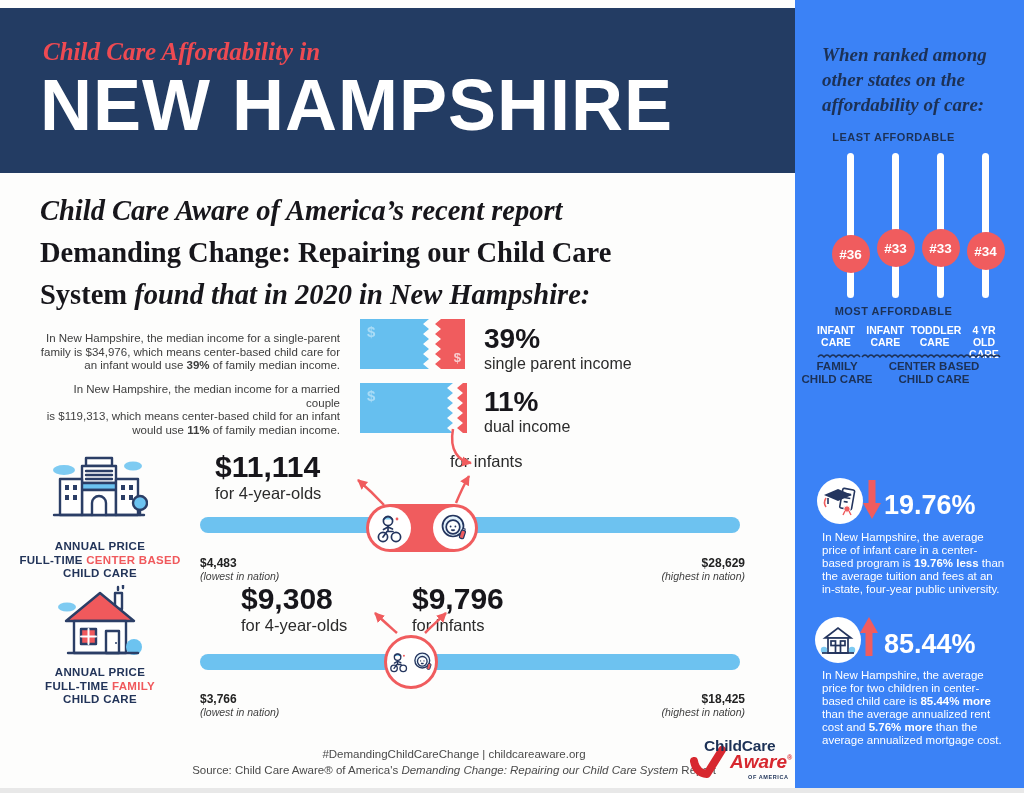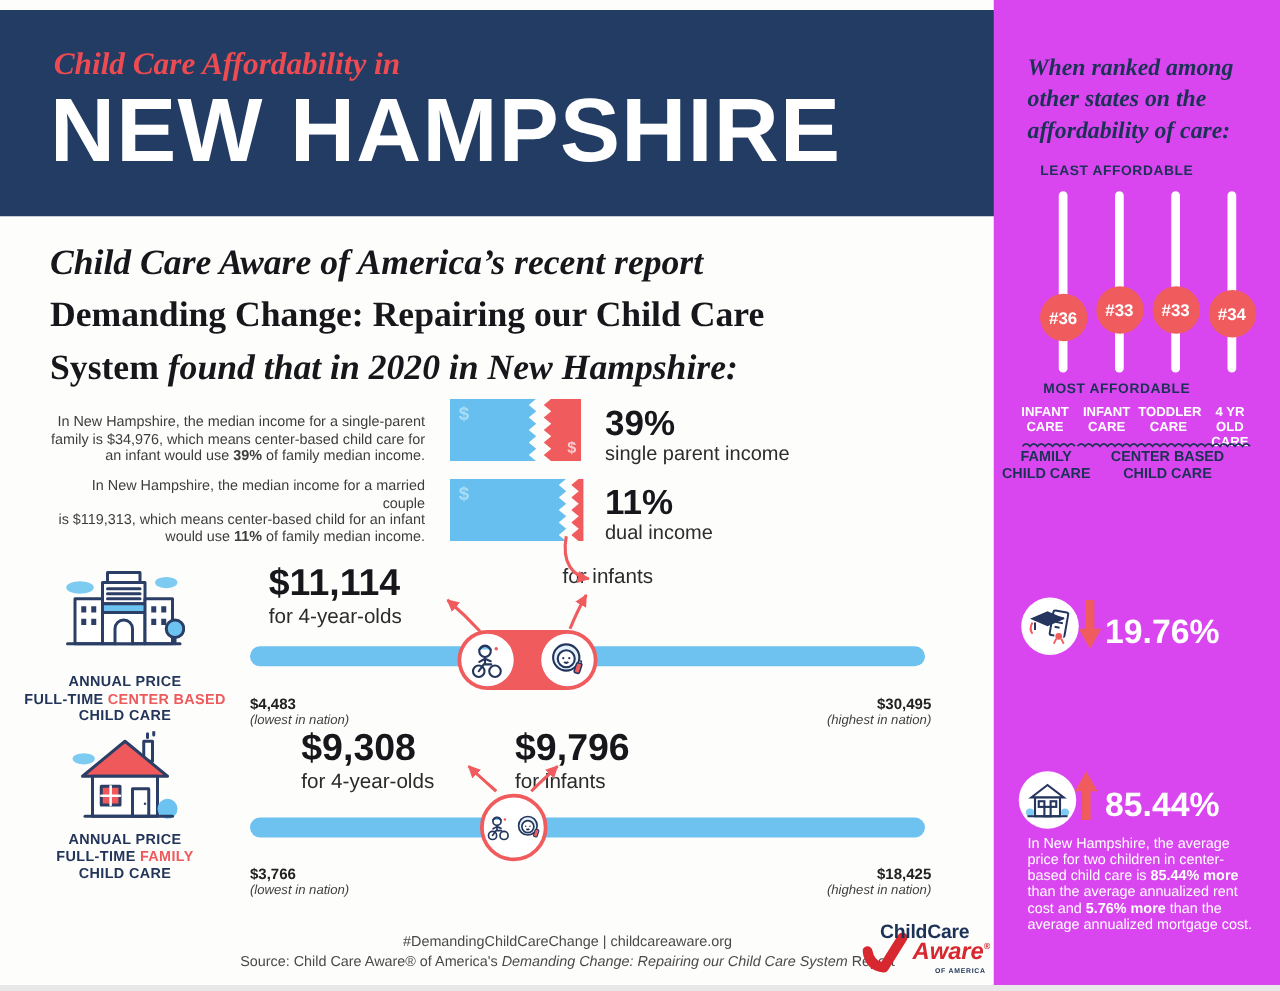--- a/index.html
+++ b/index.html
@@ -71,21 +71,21 @@
 
 .src{position:absolute;left:154px;top:746px;width:600px;text-align:center;font-size:11.5px;line-height:16px;color:#4a4a4a}
 .logo{position:absolute;left:690px;top:736px;width:112px;height:54px}
 .logo-check{position:absolute;left:0;top:10px}
 .logo-cc{position:absolute;left:14px;top:1px;font-size:15.5px;font-weight:700;color:#1c3156;letter-spacing:-.2px}
 .logo-aw{position:absolute;left:40px;top:15px;font-size:19px;font-weight:700;font-style:italic;color:#d7282f}
 .logo-reg{font-size:7px;vertical-align:8px}
 .logo-oa{position:absolute;left:58px;top:38px;font-size:5.5px;font-weight:700;letter-spacing:.6px;color:#1c3156}
 
 
-.sb{position:absolute;left:795px;top:0;width:229px;height:793px;background:#d946ef}
+.sb{position:absolute;left:795px;top:0;width:229px;height:793px;background:#3b82f6}
 .sb-h1{position:absolute;left:27px;top:42px;font-family:"Liberation Serif",serif;font-style:italic;font-weight:700;font-size:19px;line-height:25px;color:#1c3156;white-space:pre-line}
 .sb-h2{top:424px}
 .sb-cap{position:absolute;left:0;width:197px;text-align:center;font-size:11px;font-weight:700;letter-spacing:.5px;color:#1c3156}
 .sb-least{top:131px}.sb-most{top:305px}
 .sb-ranks{position:absolute;left:17px;top:153px;width:196px;height:145px;display:flex;justify-content:flex-end}
 .rcol{position:relative;width:45px;display:flex;justify-content:center}
 .track{width:7px;height:145px;border-radius:4px;background:#fff}
 .bubble{position:absolute;left:50%;transform:translateX(-50%);width:38px;height:38px;border-radius:50%;background:#f05c5e;color:#fff;font-weight:700;font-size:13.5px;display:flex;align-items:center;justify-content:center}
 .b1{top:82px}.b2{top:76px}.b3{top:76px}.b4{top:79px}
 .sb-cols{position:absolute;left:17px;top:324px;width:196px;display:flex;justify-content:space-between}
@@ -186,21 +186,21 @@
             </g>
           </g>
         </svg>
     </div>
   </div>
   <div class="minmax min1">
     <div class="mm-val">$4,483</div>
     <div class="note">(lowest in nation)</div>
   </div>
   <div class="minmax max1">
-    <div class="mm-val">$30,495</div>
+    <div class="mm-val">$28,629</div>
     <div class="note">(highest in nation)</div>
   </div>
 
   <div class="bld-pos">
     <svg width="100" height="82" viewBox="0 0 100 82">
         <g stroke="#2b3e66" stroke-width="2.4" fill="none" stroke-linecap="round" stroke-linejoin="round">
           <ellipse cx="16" cy="15" rx="11" ry="5" fill="#7ecbf2" stroke="none"></ellipse>
           <ellipse cx="85" cy="11" rx="9" ry="4.5" fill="#7ecbf2" stroke="none"></ellipse>
           <rect x="38" y="3" width="26" height="8" fill="#fff"></rect>
           <rect x="34" y="11" width="34" height="17" fill="#fff"></rect>
@@ -394,20 +394,21 @@
             <circle cx="30" cy="31" r="3.2" fill="#f05c5e" stroke="#fff" stroke-width="1"></circle>
             <path d="M28,33 l-2,4 M32,33 l2,4" stroke="#f05c5e" stroke-width="1.4"></path>
           </g>
         </svg>
     </div>
     <svg class="sb-ar ar1" width="18" height="40" viewBox="0 0 18 40">
         <rect x="5.5" y="0" width="7" height="25" fill="#f05c5e"></rect>
         <polygon points="0,23 18,23 9,39" fill="#f05c5e"></polygon>
       </svg>
     <div class="sb-pct pc1">19.76%</div>
+    <div class="sb-p sb-p1"><span>In New Hampshire, the average price of infant care in a center-based program is </span><span class="rb">19.76% less</span><span> than the average tuition and fees at an in-state, four-year public university.</span></div>
 
     <div class="sb-ic ic2">
       <svg width="46" height="46" viewBox="0 0 46 46">
           <g fill="none" stroke="#24355e" stroke-width="1.7">
             <polygon points="10,21 23,11 36,21" fill="#fff"></polygon>
             <rect x="13" y="21" width="20" height="15" fill="#fff"></rect>
             <rect x="16" y="24" width="4.5" height="4.5"></rect>
             <rect x="25.5" y="24" width="4.5" height="4.5"></rect>
             <rect x="20.5" y="28.5" width="5" height="7.5"></rect>
             <circle cx="9" cy="33" r="3.2" fill="#7ecbf2" stroke="none"></circle>

